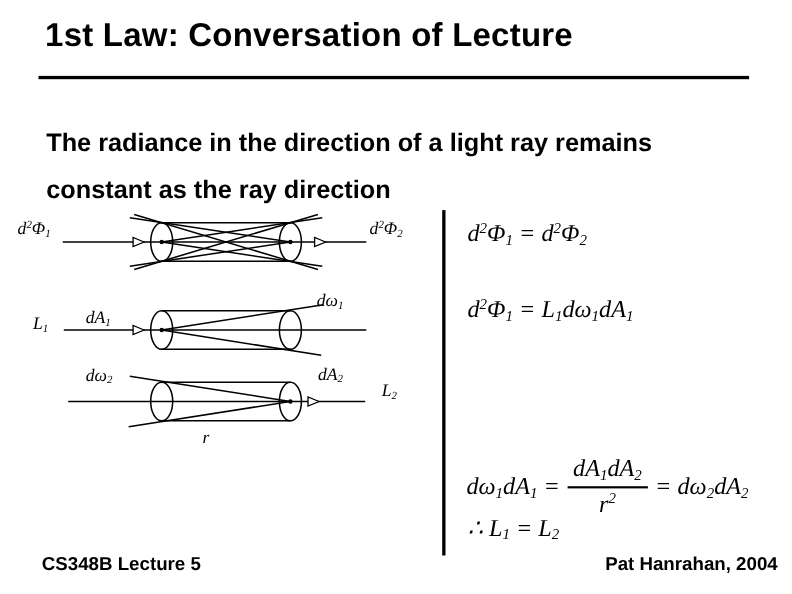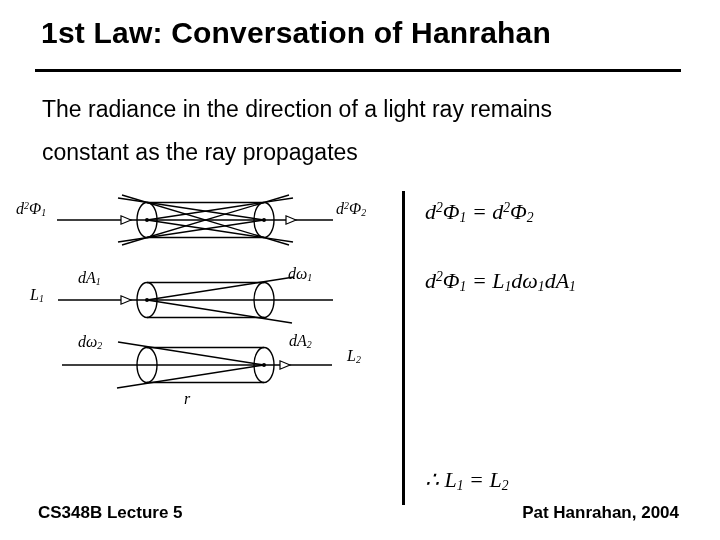--- a/index.html
+++ b/index.html
@@ -11,54 +11,54 @@
   .title {
     position:absolute; left:41px; top:16px;
     font-size:30px; font-weight:bold; letter-spacing:0.2px;
     white-space:nowrap;
   }
   .title-rule {
     position:absolute; left:35px; top:69px; width:646px; height:3px;
     background:#000000;
   }
   .subtitle {
-    position:absolute; left:42px; top:88px; width:660px;
-    font-size:23px; font-weight:normal; line-height:43px;
+    position:absolute; left:42px; top:108px; width:660px;
+    font-size:23px; font-weight:bold; line-height:43px;
   }
   .math {
     font-family:"Liberation Serif","DejaVu Serif",serif;
     font-style:italic; white-space:nowrap;
   }
   .math sup { font-size:62%; vertical-align:0.55em; font-style:italic; }
   .math sub { font-size:62%; vertical-align:-0.25em; font-style:italic; }
   .dlabel { position:absolute; font-size:16px; line-height:1.1; }
   .eq { position:absolute; left:425px; font-size:22px; line-height:1.15; }
   .eq-flex {
     position:absolute; left:424px; display:flex; align-items:center;
     font-size:22px;
   }
   .frac { display:inline-flex; flex-direction:column; align-items:center; margin:0 7px; }
   .frac .num { padding:0 5px 2px 5px; border-bottom:2px solid #000; }
   .frac .den { padding-top:1px; }
   .divider { position:absolute; left:402px; top:191px; width:3px; height:314px; background:#000000; }
   .diagram-svg { position:absolute; left:0; top:185px; }
   .footer { position:absolute; top:503px; font-size:17px; font-weight:bold; white-space:nowrap;text-align:center; }
   .footer.left { left:38px; }
-  .footer.right { right:41px; }
+  .footer.right { right:13px; }
 </style>
 </head>
 <body>
 
 <div class="slide">
 
-  <div class="title">1st Law: Conversation of Hanrahan</div>
+  <div class="title">1st Law: Conversation of Lecture</div>
   <div class="title-rule"></div>
   <div class="subtitle">
     <div>The radiance in the direction of a light ray remains</div>
-    <div>constant as the ray propagates</div>
+    <div>constant as the ray direction</div>
   </div>
 
   <svg class="diagram-svg" width="420" height="240" viewBox="0 0 420 240" fill="none" stroke="#000" stroke-width="1.4">
 
     <g>
       <line x1="57" y1="35" x2="333" y2="35"></line>
       <line x1="147" y1="17.5" x2="264" y2="17.5"></line>
       <line x1="147" y1="52.5" x2="264" y2="52.5"></line>
       <line x1="118" y1="13" x2="264" y2="35"></line>
       <line x1="118" y1="57" x2="264" y2="35"></line>
@@ -95,31 +95,39 @@
       <ellipse cx="147" cy="180" rx="10" ry="17.5"></ellipse>
       <ellipse cx="264" cy="180" rx="10" ry="17.5"></ellipse>
       <circle cx="264" cy="180" r="2" fill="#000" stroke="none"></circle>
       <polygon points="290,180 280,175.8 280,184.2" fill="#fff" stroke="#000" stroke-width="1.2"></polygon>
     </g>
   </svg>
 
   <div class="dlabel math" style="left:16px;  top:200px;">d<sup>2</sup>Φ<sub>1</sub></div>
   <div class="dlabel math" style="left:336px; top:200px;">d<sup>2</sup>Φ<sub>2</sub></div>
   <div class="dlabel math" style="left:30px;  top:286px;">L<sub>1</sub></div>
-  <div class="dlabel math" style="left:78px;  top:269px;">dA<sub>1</sub></div>
+  <div class="dlabel math" style="left:78px;  top:281px;">dA<sub>1</sub></div>
   <div class="dlabel math" style="left:288px; top:265px;">dω<sub>1</sub></div>
   <div class="dlabel math" style="left:78px;  top:333px;text-align:center;">dω<sub>2</sub></div>
   <div class="dlabel math" style="left:289px; top:332px;">dA<sub>2</sub></div>
   <div class="dlabel math" style="left:347px; top:347px;">L<sub>2</sub></div>
   <div class="dlabel math" style="left:184px; top:390px;">r</div>
 
   <div class="divider"></div>
 
   <div class="eq math" style="top:199px;">d<sup>2</sup>Φ<sub>1</sub> = d<sup>2</sup>Φ<sub>2</sub></div>
   <div class="eq math" style="top:268px;">d<sup>2</sup>Φ<sub>1</sub> = L<sub>1</sub>dω<sub>1</sub>dA<sub>1</sub></div>
 
+  <div class="eq-flex math" style="top:413px;">
+    <span>dω<sub>1</sub>dA<sub>1</sub> =</span>
+    <span class="frac">
+      <span class="num">dA<sub>1</sub>dA<sub>2</sub></span>
+      <span class="den">r<sup>2</sup></span>
+    </span>
+    <span>= dω<sub>2</sub>dA<sub>2</sub></span>
+  </div>
 
   <div class="eq math" style="top:467px;">∴ L<sub>1</sub> = L<sub>2</sub></div>
 
   <div class="footer left">CS348B Lecture 5</div>
   <div class="footer right">Pat Hanrahan, 2004</div>
 
 </div>
 
 </body></html>

